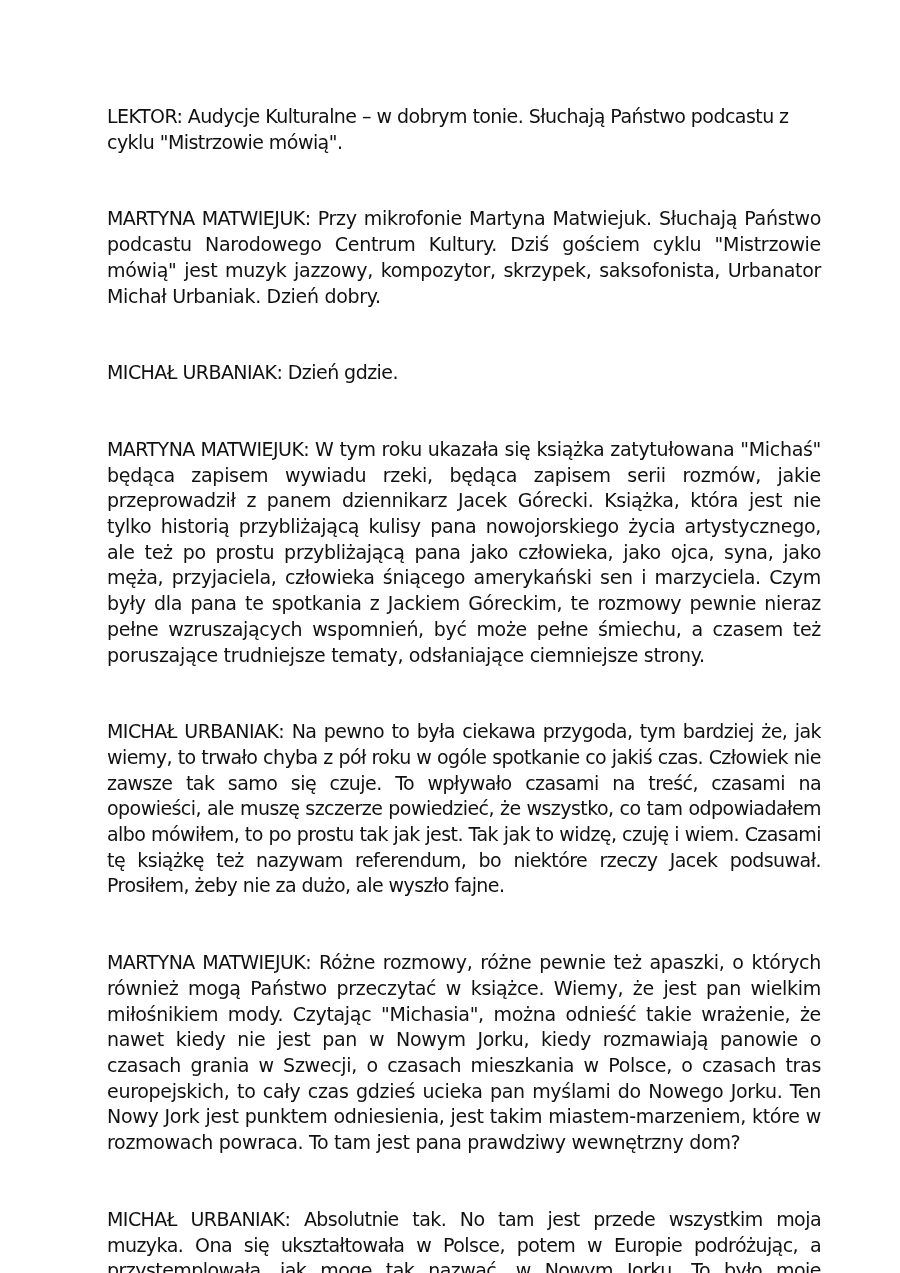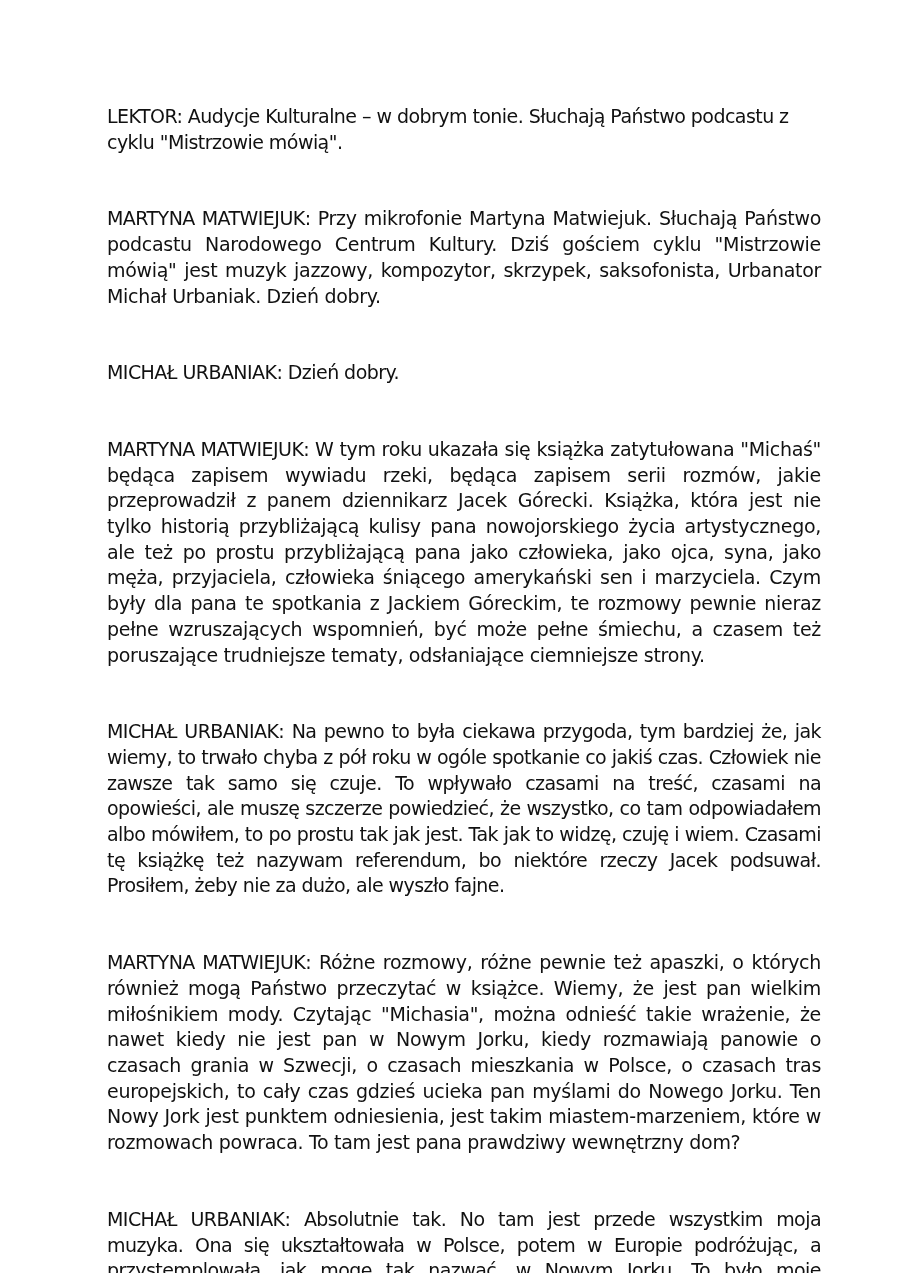--- a/index.html
+++ b/index.html
@@ -26,21 +26,21 @@
     <span class="speaker cond">LEKTOR:</span><span class="cond"> Audycje Kulturalne – w dobrym tonie. Słuchają Państwo podcastu z cyklu "Mistrzowie mówią".</span>
   </p>
   <div class="gap1"></div>
 
   <p class="para">
     <span class="speaker cond">MARTYNA MATWIEJUK:</span><span class="bold"> Przy mikrofonie Martyna Matwiejuk. Słuchają Państwo podcastu Narodowego Centrum Kultury. Dziś gościem cyklu "Mistrzowie mówią" jest muzyk jazzowy, kompozytor, skrzypek, saksofonista, Urbanator Michał Urbaniak. Dzień dobry.</span>
   </p>
   <div class="gap2"></div>
 
   <p class="para left">
-    <span class="speaker cond">MICHAŁ URBANIAK:</span><span class="cond"> Dzień dobry.</span>
+    <span class="speaker cond">MICHAŁ URBANIAK:</span><span class="cond"> Dzień gdzie.</span>
   </p>
   <div class="gap2"></div>
 
   <p class="para">
     <span class="speaker cond">MARTYNA MATWIEJUK:</span><span class="bold"> W tym roku ukazała się książka zatytułowana "Michaś" będąca zapisem wywiadu rzeki, będąca zapisem serii rozmów, jakie przeprowadził z panem dziennikarz Jacek Górecki. Książka, która jest nie tylko historią przybliżającą kulisy pana nowojorskiego życia artystycznego, ale też po prostu przybliżającą pana jako człowieka, jako ojca, syna, jako męża, przyjaciela, człowieka śniącego amerykański sen i marzyciela. Czym były dla pana te spotkania z Jackiem Góreckim, te rozmowy pewnie nieraz pełne wzruszających wspomnień, być może pełne śmiechu, a czasem też poruszające trudniejsze tematy, odsłaniające ciemniejsze strony.</span>
   </p>
   <div class="gap2"></div>
 
   <p class="para">
     <span class="speaker cond">MICHAŁ URBANIAK:</span><span class="cond"> Na pewno to była ciekawa przygoda, tym bardziej że, jak wiemy, to trwało chyba z pół roku w ogóle spotkanie co jakiś czas. Człowiek nie zawsze tak samo się czuje. To wpływało czasami na treść, czasami na opowieści, ale muszę szczerze powiedzieć, że wszystko, co tam odpowiadałem albo mówiłem, to po prostu tak jak jest. Tak jak to widzę, czuję i wiem. Czasami tę książkę też nazywam referendum, bo niektóre rzeczy Jacek podsuwał. Prosiłem, żeby nie za dużo, ale wyszło fajne.</span>

